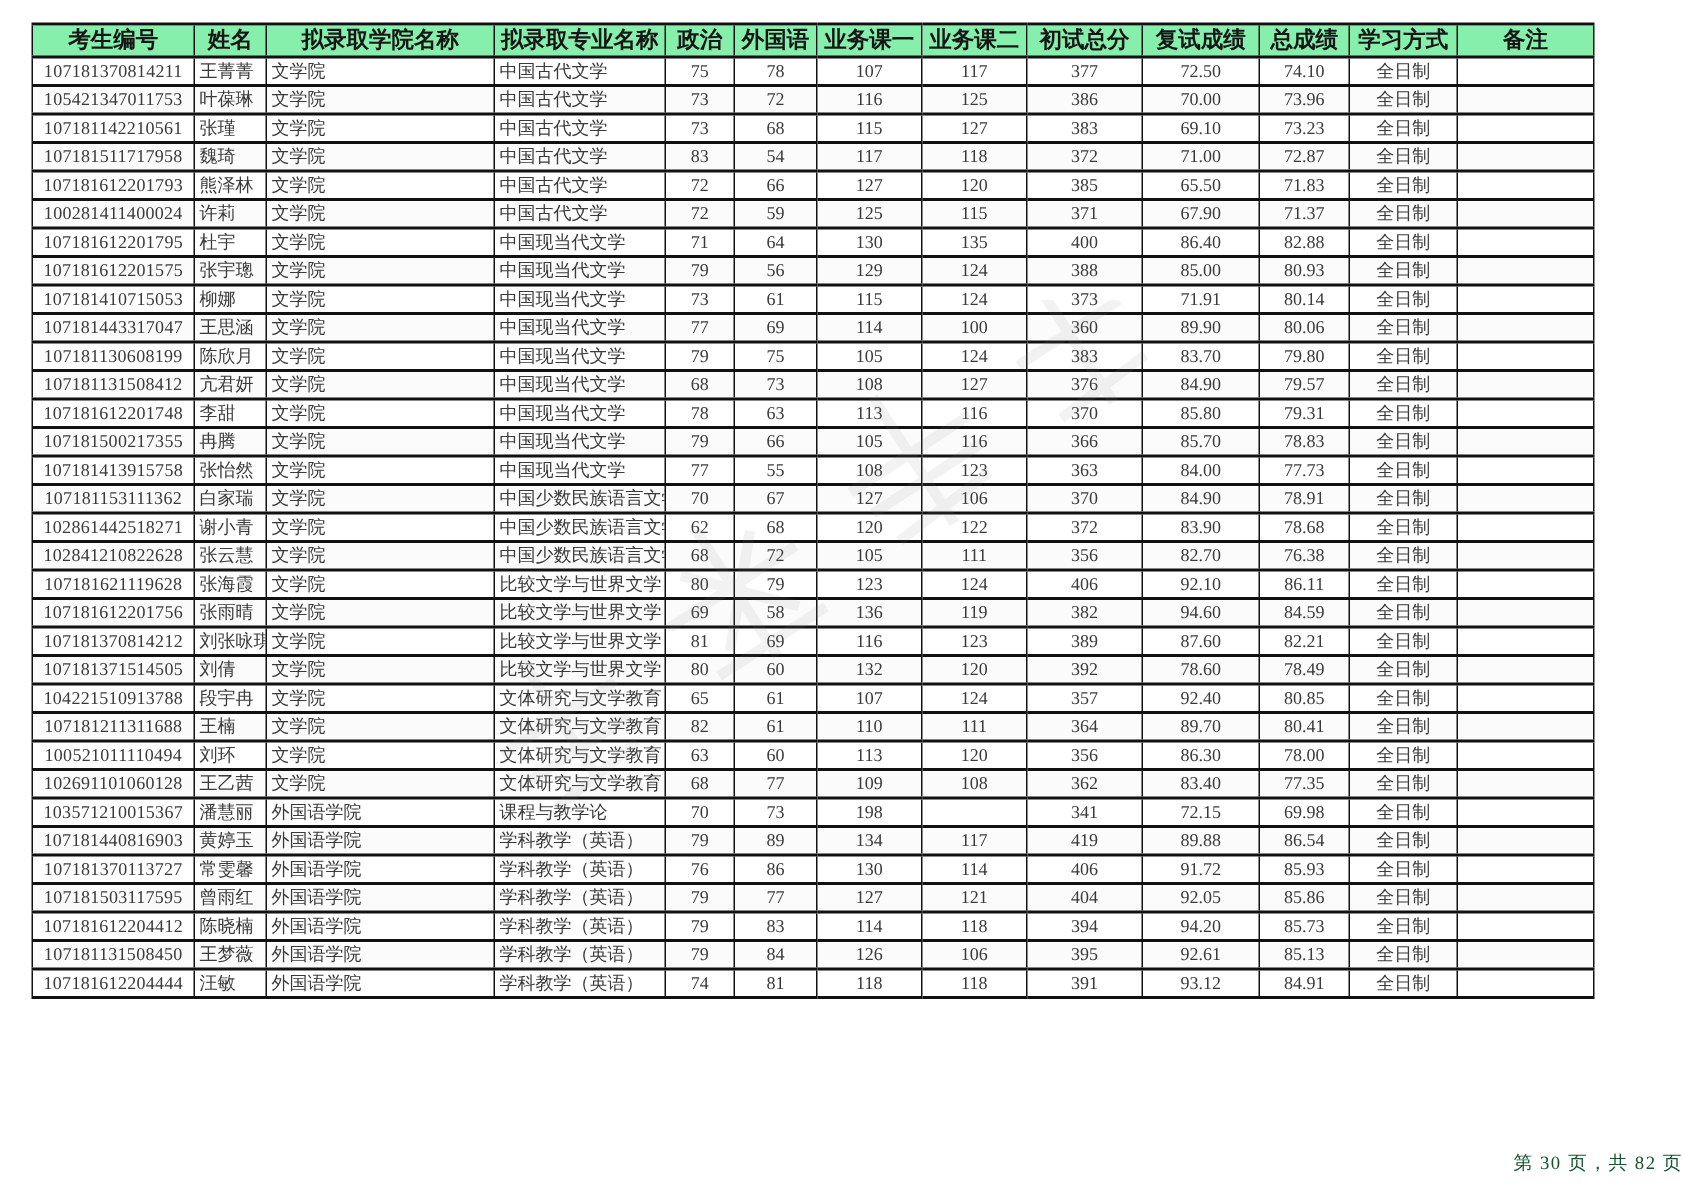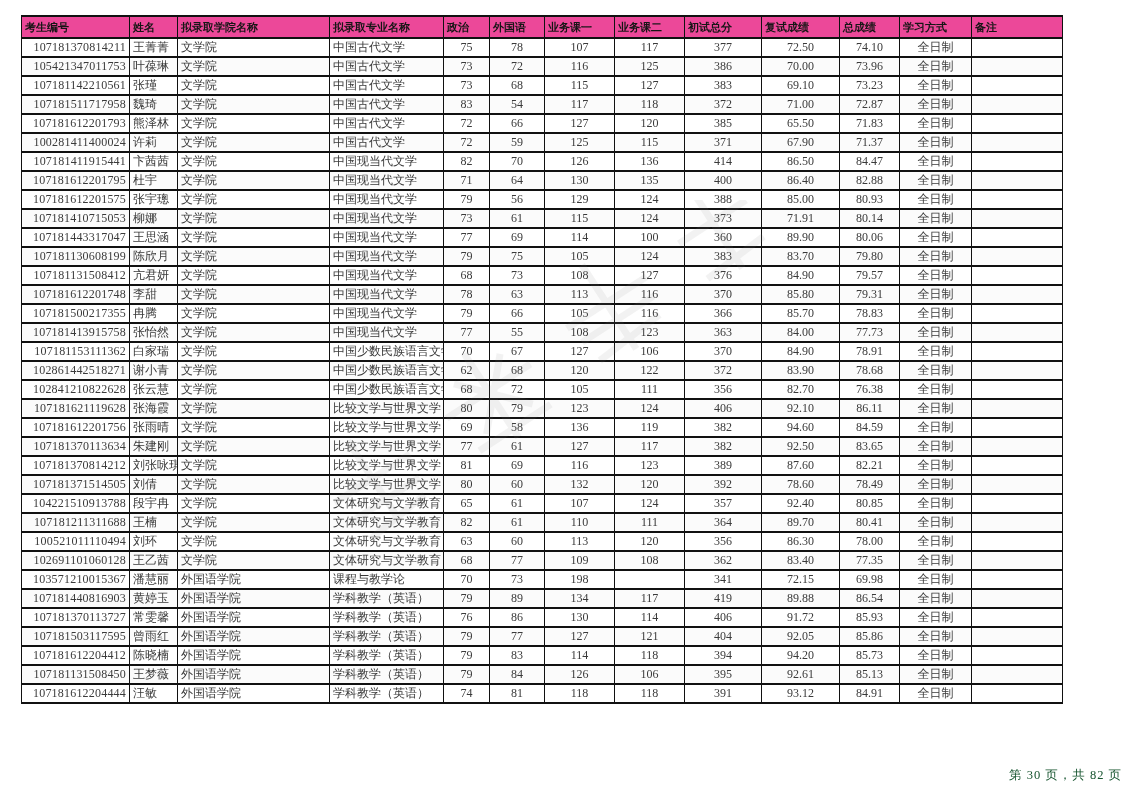--- a/index.html
+++ b/index.html
@@ -13,25 +13,25 @@
     border-collapse:collapse;table-layout:fixed;width:1041px;
     background:#ffffff;
   }
   table.results th, table.results td{
     border-left:1px solid #111111;border-right:1px solid #111111;
     border-top:2px solid #111111;border-bottom:2px solid #111111;
     padding:0 3px;height:17px;overflow:hidden;white-space:nowrap;
     font-size:12px;line-height:17px;color:#3a3a3a;
   }
   table.results th{
-    font-size:11px;font-weight:bold;text-align:left;color:#161616;
-    height:20px;line-height:20px;background:#ec4899;
+    font-size:15px;font-weight:bold;text-align:center;color:#161616;
+    height:20px;line-height:20px;background:#86efac;
   }
   table.results tbody tr:nth-child(even) td{background:#fbfbfb;}
-  td.col0{text-align:right;letter-spacing:.2px;}
+  td.col0{text-align:center;letter-spacing:.2px;}
   td.col1,td.col2,td.col3{text-align:left;}
   td.col4,td.col5,td.col6,td.col7,td.col8,td.col9,td.col10,td.col11,td.col12{text-align:center;}
   .footer{
     position:absolute;left:0;right:0;top:767px;text-align:right;
     font-size:12.5px;color:#14532d;letter-spacing:1px;
   }
   .watermark{
     position:absolute;left:250px;top:200px;width:560px;height:400px;
     pointer-events:none;opacity:0.10;z-index:3;
   }
@@ -167,35 +167,20 @@
           <td class="col5">59</td>
           <td class="col6">125</td>
           <td class="col7">115</td>
           <td class="col8">371</td>
           <td class="col9">67.90</td>
           <td class="col10">71.37</td>
           <td class="col11">全日制</td>
           <td class="col12"></td>
         </tr>
         <tr>
-          <td class="col0">107181411915441</td>
-          <td class="col1">卞茜茜</td>
-          <td class="col2">文学院</td>
-          <td class="col3">中国现当代文学</td>
-          <td class="col4">82</td>
-          <td class="col5">70</td>
-          <td class="col6">126</td>
-          <td class="col7">136</td>
-          <td class="col8">414</td>
-          <td class="col9">86.50</td>
-          <td class="col10">84.47</td>
-          <td class="col11">全日制</td>
-          <td class="col12"></td>
-        </tr>
-        <tr>
           <td class="col0">107181612201795</td>
           <td class="col1">杜宇</td>
           <td class="col2">文学院</td>
           <td class="col3">中国现当代文学</td>
           <td class="col4">71</td>
           <td class="col5">64</td>
           <td class="col6">130</td>
           <td class="col7">135</td>
           <td class="col8">400</td>
           <td class="col9">86.40</td>
@@ -392,35 +377,20 @@
           <td class="col5">58</td>
           <td class="col6">136</td>
           <td class="col7">119</td>
           <td class="col8">382</td>
           <td class="col9">94.60</td>
           <td class="col10">84.59</td>
           <td class="col11">全日制</td>
           <td class="col12"></td>
         </tr>
         <tr>
-          <td class="col0">107181370113634</td>
-          <td class="col1">朱建刚</td>
-          <td class="col2">文学院</td>
-          <td class="col3">比较文学与世界文学</td>
-          <td class="col4">77</td>
-          <td class="col5">61</td>
-          <td class="col6">127</td>
-          <td class="col7">117</td>
-          <td class="col8">382</td>
-          <td class="col9">92.50</td>
-          <td class="col10">83.65</td>
-          <td class="col11">全日制</td>
-          <td class="col12"></td>
-        </tr>
-        <tr>
           <td class="col0">107181370814212</td>
           <td class="col1">刘张咏琪</td>
           <td class="col2">文学院</td>
           <td class="col3">比较文学与世界文学</td>
           <td class="col4">81</td>
           <td class="col5">69</td>
           <td class="col6">116</td>
           <td class="col7">123</td>
           <td class="col8">389</td>
           <td class="col9">87.60</td>

